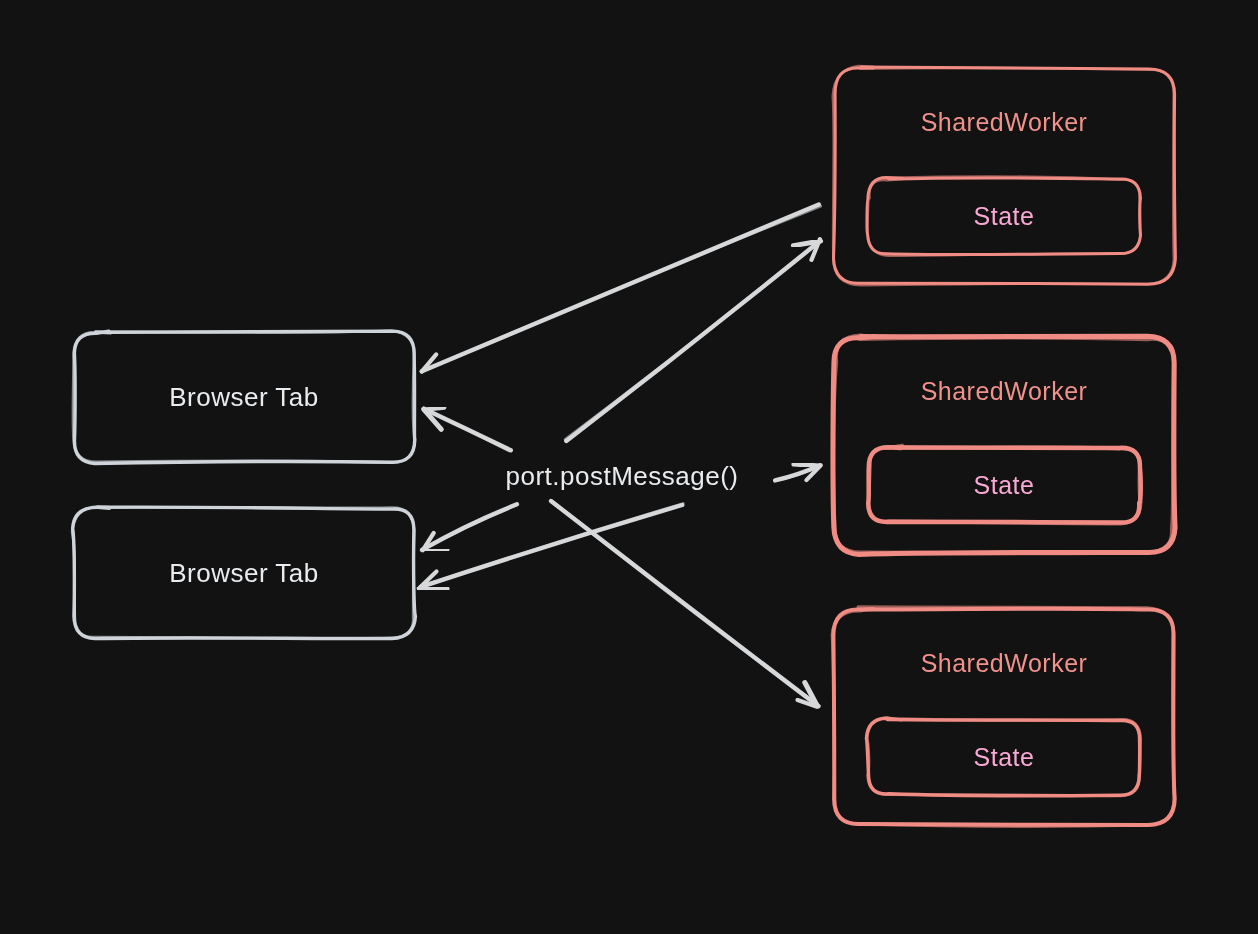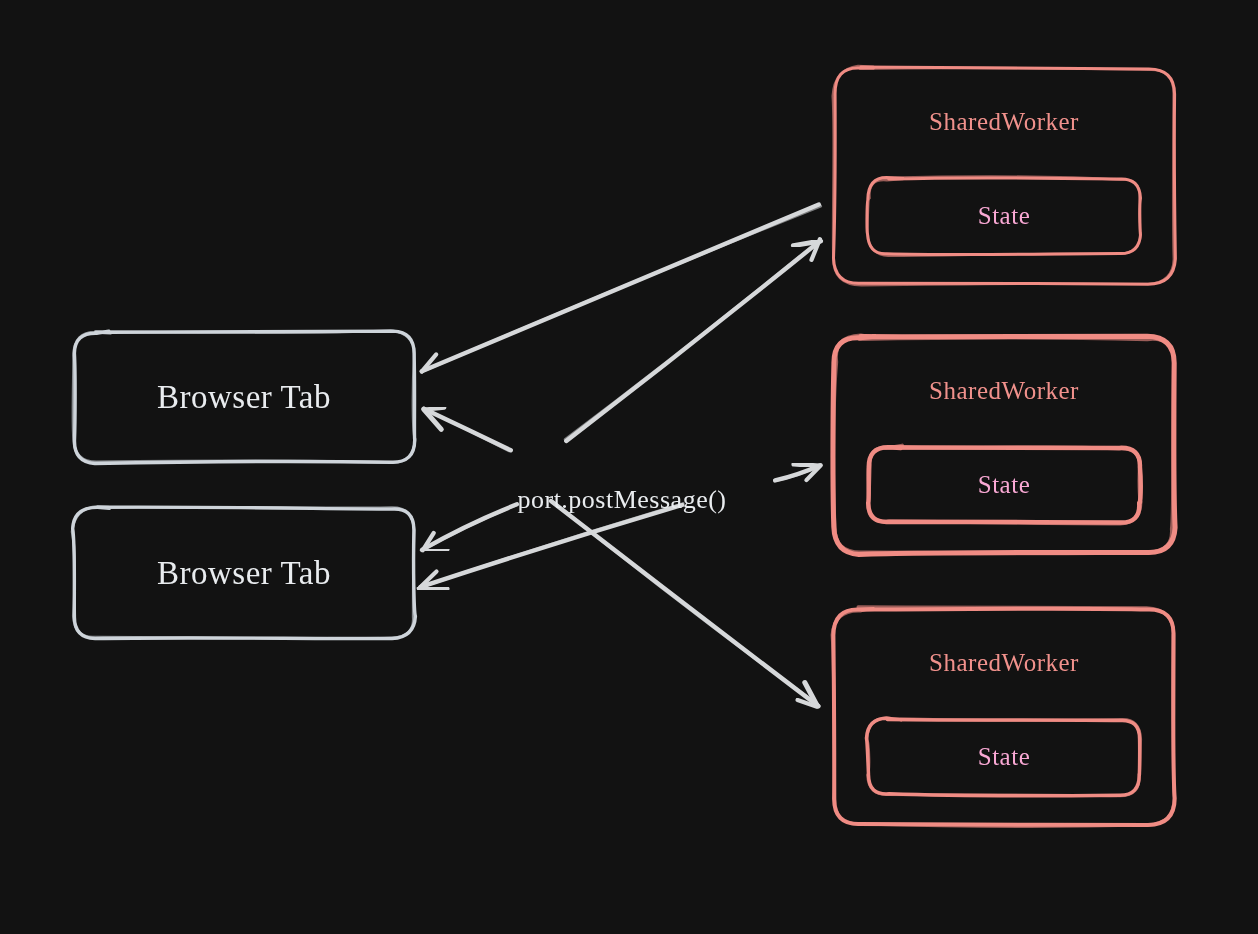--- a/index.html
+++ b/index.html
@@ -20,28 +20,28 @@
     position: absolute;
     left: 0;
     top: 0;
     width: 1258px;
     height: 934px;
   }
   .node-label {
     position: absolute;
     text-align: center;
     white-space: nowrap;
-    font-family: Liberation Serif, serif;
+    font-family: Liberation Sans, sans-serif;
     letter-spacing: 0.5px;
     pointer-events: none;
     transform: translate(-50%, -50%);
   }
   .lbl-tab {
     color: #e9ecef;
-    font-size: 33px;
+    font-size: 26px;
     text-align: center;
   }
   .lbl-worker {
     color: #f0918c;
     font-size: 25px;
   }
   .lbl-state {
     color: #f9a8d4;
     font-size: 25px;
   }
@@ -131,15 +131,15 @@
 
   <div class="node-label lbl-worker" id="worker-1-label" style="left: 1004px; top: 122px;">SharedWorker</div>
   <div class="node-label lbl-state" id="worker-1-state-label" style="left: 1004px; top: 216px;">State</div>
 
   <div class="node-label lbl-worker" id="worker-2-label" style="left: 1004px; top: 391px;">SharedWorker</div>
   <div class="node-label lbl-state" id="worker-2-state-label" style="left: 1004px; top: 485px;">State</div>
 
   <div class="node-label lbl-worker" id="worker-3-label" style="left: 1004px; top: 663px;">SharedWorker</div>
   <div class="node-label lbl-state" id="worker-3-state-label" style="left: 1004px; top: 757px;">State</div>
 
-  <div class="node-label lbl-edge" id="edge-label" style="left: 622px; top: 500px;">port.postMessage()</div>
+  <div class="node-label lbl-edge" id="edge-label" style="left: 622px; top: 476px;">port.postMessage()</div>
 
 </div>
 
 </body></html>

